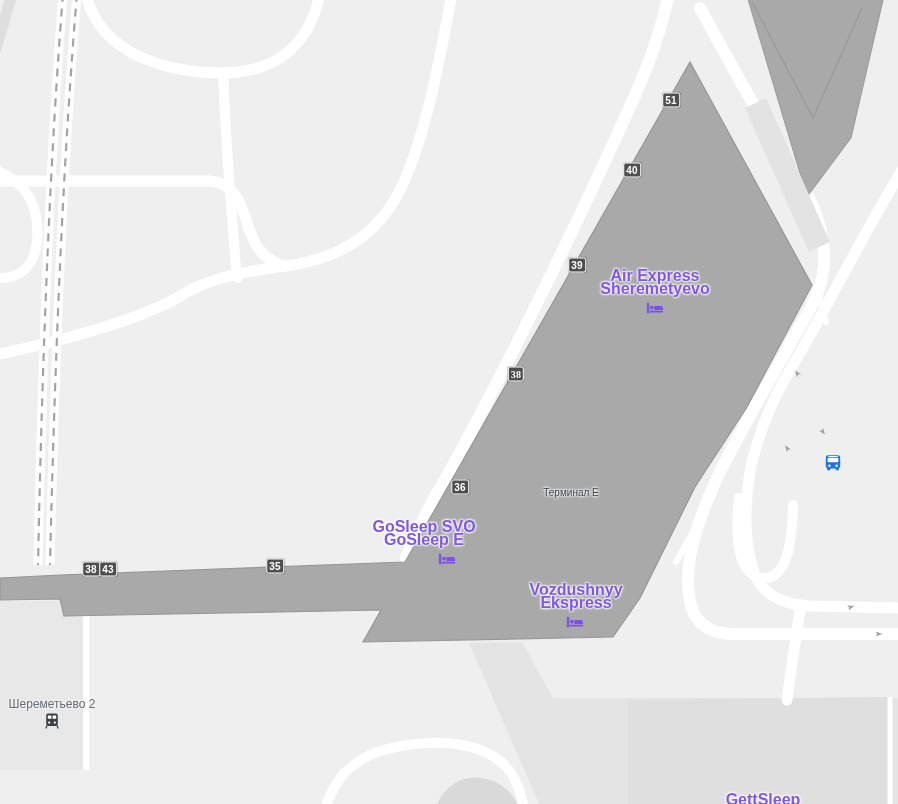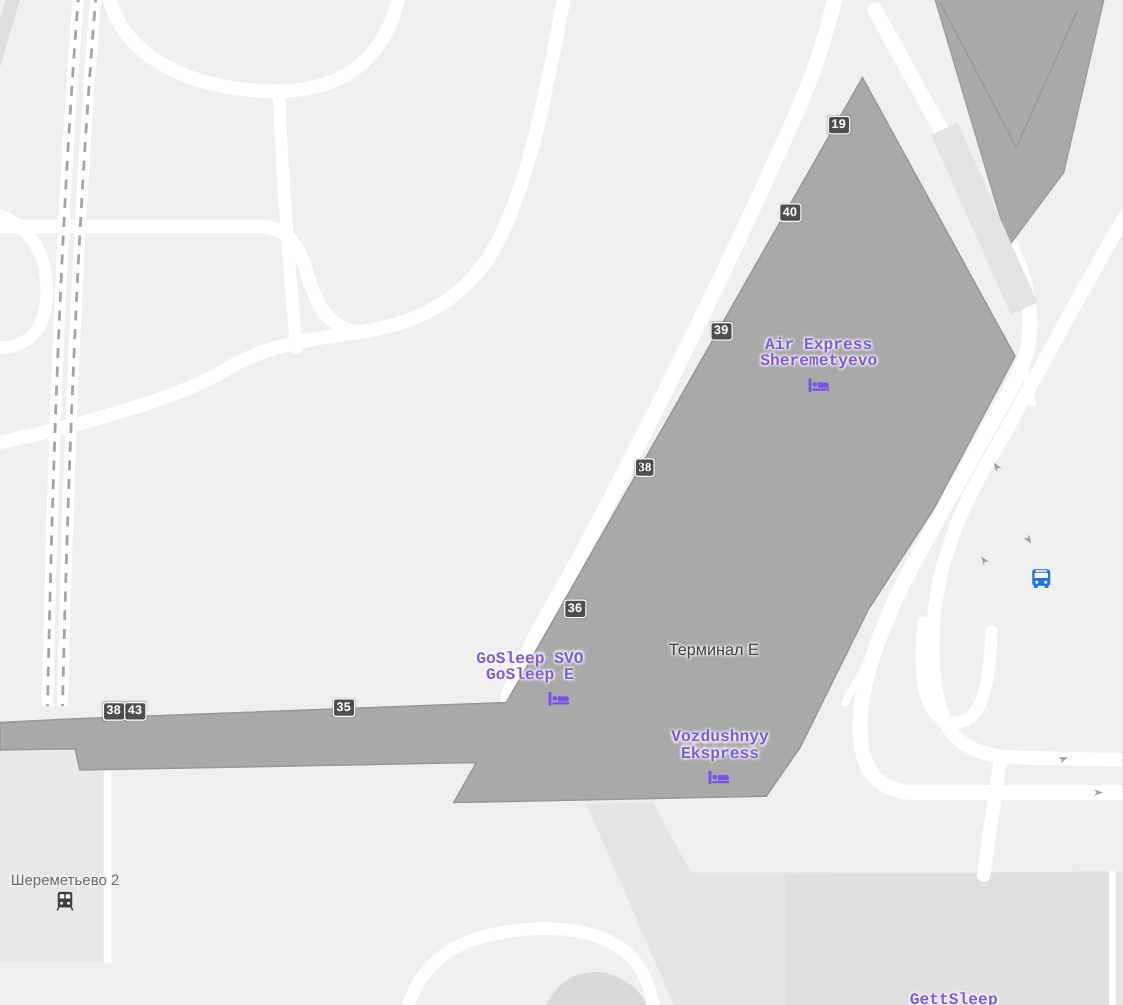--- a/index.html
+++ b/index.html
@@ -11,32 +11,30 @@
   .map svg.base{position:absolute;left:0;top:0;}
   .badge{
     position:absolute;transform:translate(-50%,-50%);
     background:#4e4e4e;color:#ffffff;
     font-size:10px;font-weight:bold;line-height:11px;letter-spacing:.2px;
     padding:1px 2px;border:1.5px solid #ffffff;border-radius:2.5px;
     box-shadow:0 0 1px rgba(0,0,0,.25);cursor:pointer;
   }
   .poi{
     position:absolute;transform:translate(-50%,0);text-align:center;
-    color:#7e57e8;font-size:13px;font-weight:600;line-height:13px;white-space:nowrap;
+    color:#7e57e8;font-size:16px;font-weight:600;line-height:13px;white-space:nowrap;
     text-shadow:-1px -1px 2px rgba(255,255,255,.75),1px -1px 2px rgba(255,255,255,.75),
                 -1px 1px 2px rgba(255,255,255,.75),1px 1px 2px rgba(255,255,255,.75);
     cursor:pointer;
-    font-family:Liberation Mono, monospace;
   }
   .label-dark{
     position:absolute;transform:translate(-50%,-50%);color:#3d4247;
-    font-size:13px;line-height:12px;white-space:nowrap;
+    font-size:10px;line-height:12px;white-space:nowrap;
     text-shadow:-1px -1px 2px rgba(255,255,255,.7),1px -1px 2px rgba(255,255,255,.7),
                 -1px 1px 2px rgba(255,255,255,.7),1px 1px 2px rgba(255,255,255,.7);
-    margin-top:27px;
   }
   .label-gray{
     position:absolute;transform:translate(-50%,-50%);color:#666c72;
     font-size:12px;line-height:12px;white-space:nowrap;
     text-shadow:-1px -1px 1px #f2f2f2,1px -1px 1px #f2f2f2,-1px 1px 1px #f2f2f2,1px 1px 1px #f2f2f2;
     cursor:pointer;
   }
   .icon{position:absolute;transform:translate(-50%,-50%);line-height:0;cursor:pointer;}
 </style>
 </head>
@@ -98,21 +96,21 @@
     </g>
   </svg>
 
   <div class="badge" style="left:91px;top:569px;">38</div>
   <div class="badge" style="left:108px;top:569px;">43</div>
   <div class="badge" style="left:275px;top:566px;">35</div>
   <div class="badge" style="left:460px;top:487px;">36</div>
   <div class="badge" style="left:516px;top:374px;font-family:Liberation Serif, serif;">38</div>
   <div class="badge" style="left:577px;top:265px;">39</div>
   <div class="badge" style="left:632px;top:170px;">40</div>
-  <div class="badge" style="left:671px;top:100px;">19</div>
+  <div class="badge" style="left:671px;top:100px;">51</div>
 
   <div class="poi" style="left:655px;top:269px;">
     <div>Air Express</div>
     <div>Sheremetyevo</div>
   </div>
   <span class="icon" style="left:655px;top:308px;">
     <svg width="17" height="11" viewBox="0 0 17 11" fill="#7a52e8">
       <rect x="0.3" y="0" width="2.4" height="11" rx="0.6"></rect>
       <circle cx="5.3" cy="5.1" r="1.9"></circle>
       <path d="M7.8 3.5 h6.6 a2.1 2.1 0 0 1 2.1 2.1 v2 h-8.7 z"></path>

